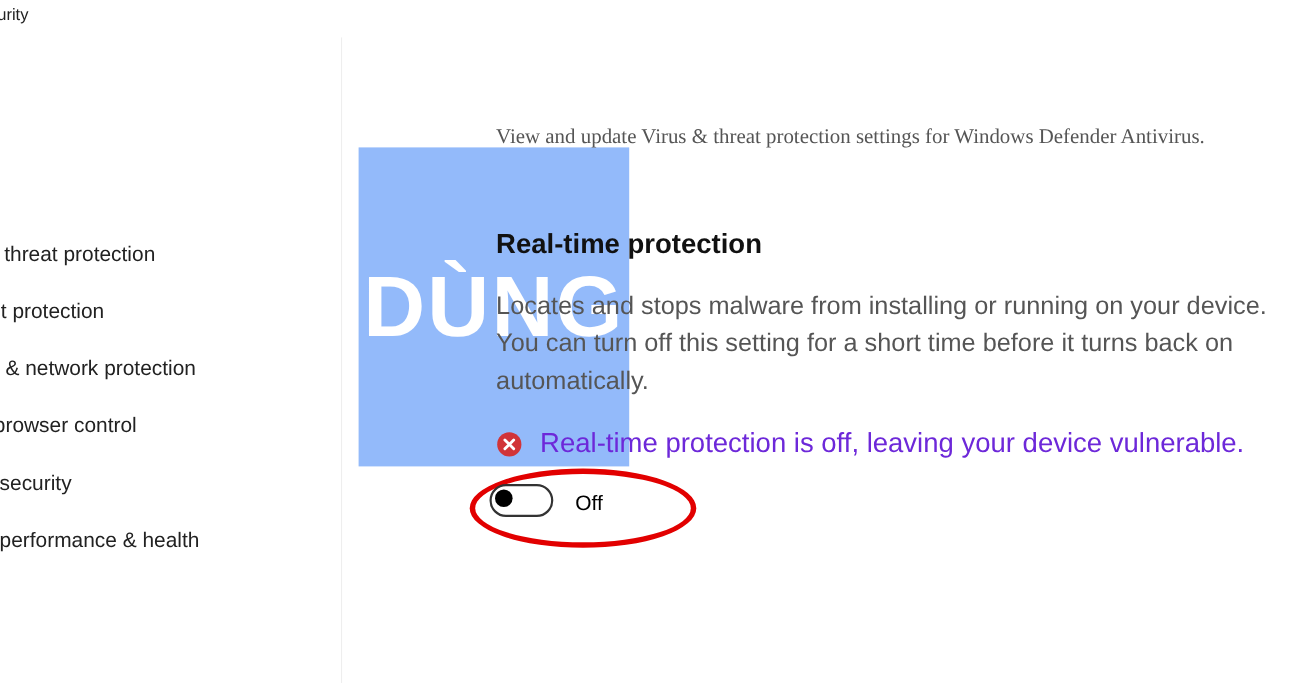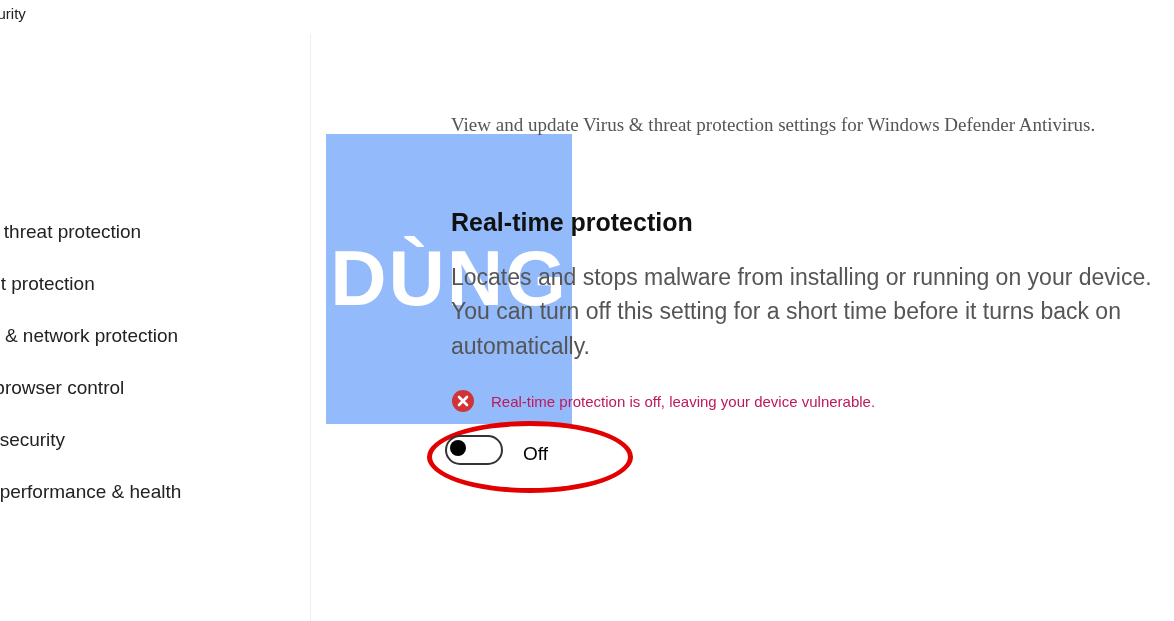--- a/index.html
+++ b/index.html
@@ -21,21 +21,21 @@
   .page-head{display:flex;align-items:center;gap:18px;margin-bottom:28px;}
   .page-title{font-size:34px;font-weight:600;color:#111;white-space:nowrap;}
   .gear-row{display:inline-flex;align-items:center;}
   .gear-row svg{display:block;}
   .gear-row .small{margin-left:-1px;margin-top:-16px;}
   .subtitle{font-size:19px;color:#555;line-height:1.5;margin:22px 0 68px 0;
     max-width:720px;font-family:Liberation Serif, serif;}
   .section-title{font-size:25px;font-weight:600;color:#111;margin-bottom:14px;}
   .section-desc{font-size:23px;color:#555;line-height:1.5;margin-bottom:26px;
     max-width:720px;}
-  .status-row{display:flex;align-items:center;gap:16px;font-size:15px;color:#be185d;
+  .status-row{display:flex;align-items:center;gap:16px;font-size:25px;color:#6d28d9;
     margin-bottom:22px;}
   .x-circle{width:24px;height:24px;flex:none;}
   .toggle-row{display:inline-flex;align-items:flex-end;gap:20px;position:relative;
     margin-left:-6px;}
   .annot-ellipse{position:absolute;left:-18px;top:-14px;width:196px;height:62px;
     border:5px solid #e20000;border-radius:50%;pointer-events:none;}
   .toggle{position:relative;width:54px;height:26px;border:2px solid #333;
     border-radius:26px;background:#fff;cursor:pointer;}
   .toggle .knob{position:absolute;left:3px;top:3px;width:16px;height:16px;
     background:#000;border-radius:50%;}

